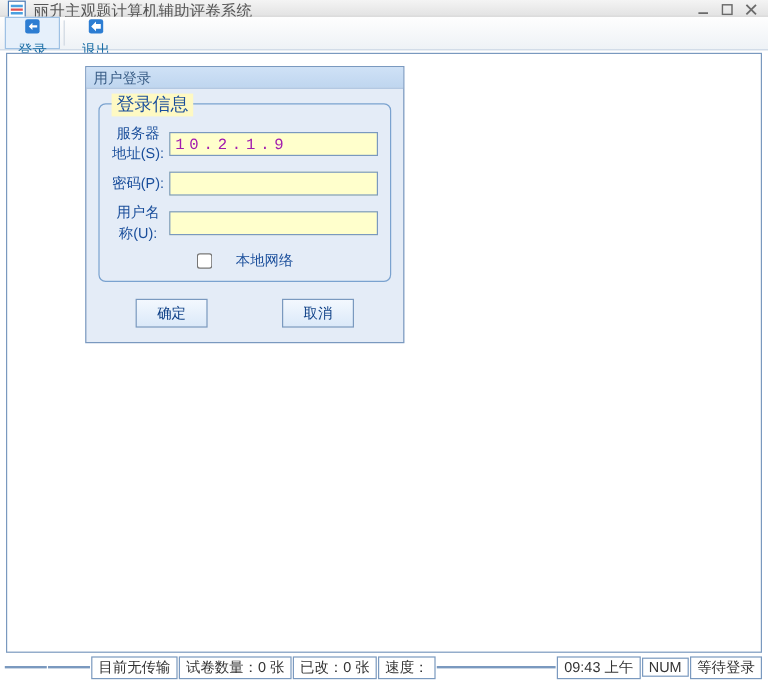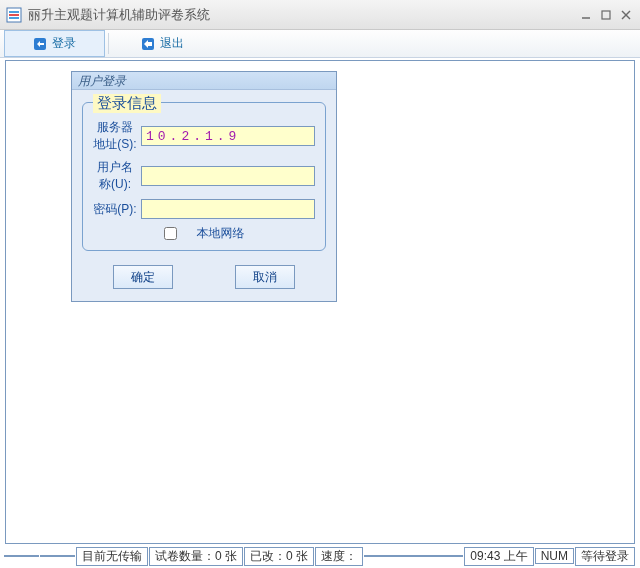--- a/index.html
+++ b/index.html
@@ -7,23 +7,23 @@
     font-family: "Microsoft YaHei", "SimSun", Arial, sans-serif;
     font-size: 12px;
     background: #fff;
     width: 640px; height: 568px;
     display: flex; flex-direction: column;
     overflow: hidden;
   }
 
   
   .titlebar {
-    height: 30px;
+    height: 14px;
     background: linear-gradient(#f4f4f4, #e3e3e3);
-    display: flex; align-items: center;
+    display: flex; 
     padding: 0 4px 0 6px;
     border-bottom: 1px solid #c9c9c9;
   }
   .titlebar .app-icon {
     width: 16px; height: 16px; margin-right: 6px;
     display: inline-flex;
   }
   .titlebar .title { color: #555; font-size: 13px; }
   .titlebar .spacer { flex: 1; }
   .win-btns { display: flex; gap: 0; }
@@ -38,23 +38,24 @@
   
   .toolbar {
     height: 28px;
     background: linear-gradient(#fefefe,#eef2f6);
     border-bottom: 1px solid #c8d4e3;
     display: flex; align-items: stretch;
     padding-left: 4px;
   }
   .toolbtn {
     display: flex; align-items: center; gap: 5px;
-    padding: 0 28px;
+    padding: 0 10px;
     color: #1a6da5;
     border: 1px solid transparent;
+    flex-direction: column;
   }
   .toolbtn.selected {
     background: #e6f0fb;
     border: 1px solid #9ec1e4;
   }
   .toolbtn .ticon { width: 14px; height: 14px; display:inline-flex; }
   .tool-sep {
     width: 1px; background: #cfd8e2; margin: 3px 3px;
   }
 
@@ -73,21 +74,20 @@
     width: 266px;
     border: 1px solid #7a99bf;
     background: #e4ecf7;
   }
   .dialog-title {
     height: 18px; line-height: 18px;
     padding-left: 6px;
     color: #395d86; font-size: 12px;
     background: linear-gradient(#cfe1f6,#bfd6ef);
     border-bottom: 1px solid #a7bfdd;
-    font-style: italic;
   }
   .dialog-body {
     padding: 8px 10px 12px 10px;
   }
   .groupbox {
     border: 1px solid #7aa2cf;
     border-radius: 6px;
     padding: 10px 10px 8px 10px;
     margin-top: 4px;
     position: relative;
@@ -216,26 +216,26 @@
     <div class="dialog-title">用户登录</div>
     <div class="dialog-body">
       <div class="groupbox">
         <div class="group-legend">登录信息</div>
 
         <div class="formrow">
           <label>服务器地址(S):</label>
           <input type="text" value="10.2.1.9" style="">
         </div>
         <div class="formrow">
+          <label>密码(P):</label>
+          <input type="password" class="pale" value="" style="">
+        </div>
+        <div class="formrow">
           <label>用户名称(U):</label>
           <input type="text" class="pale" value="" style="">
-        </div>
-        <div class="formrow">
-          <label>密码(P):</label>
-          <input type="password" class="pale" value="" style="">
         </div>
         <div class="chkrow">
           <label>
             <input type="checkbox" style="">
             <span>本地网络</span>
           </label>
         </div>
       </div>
 
       <div class="btnrow">

